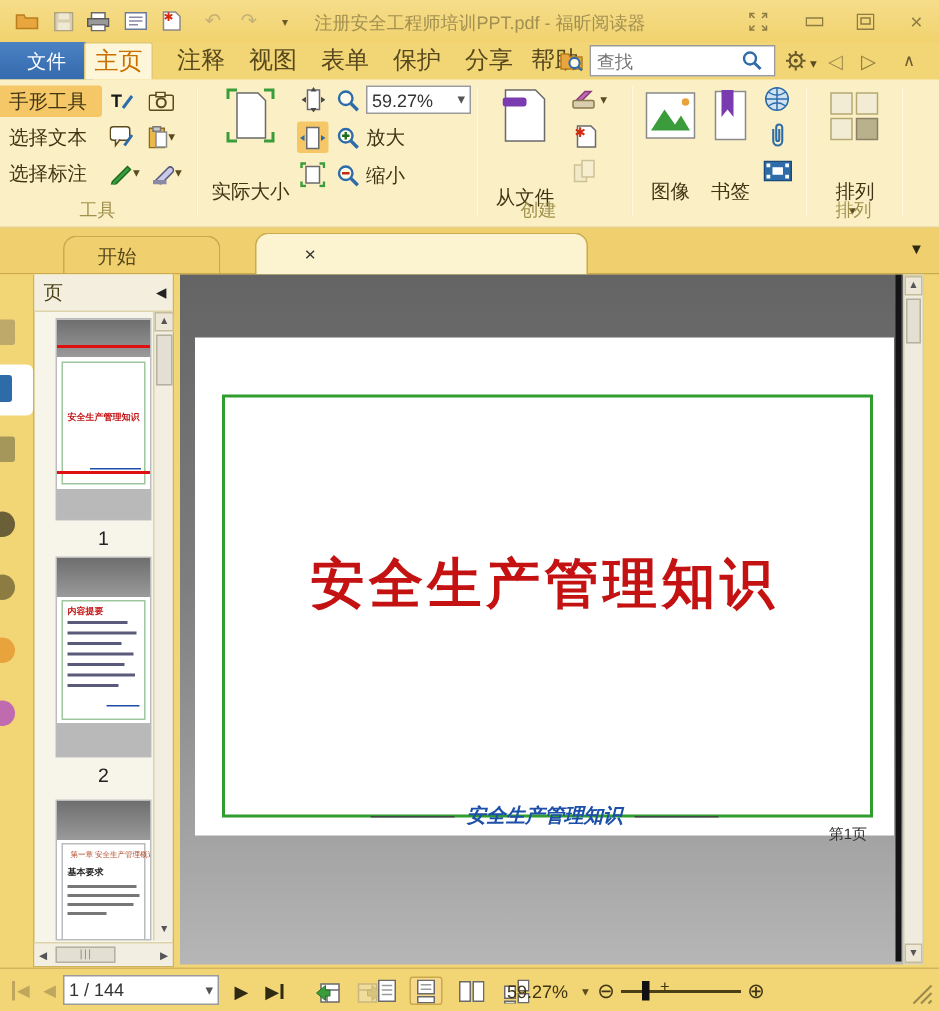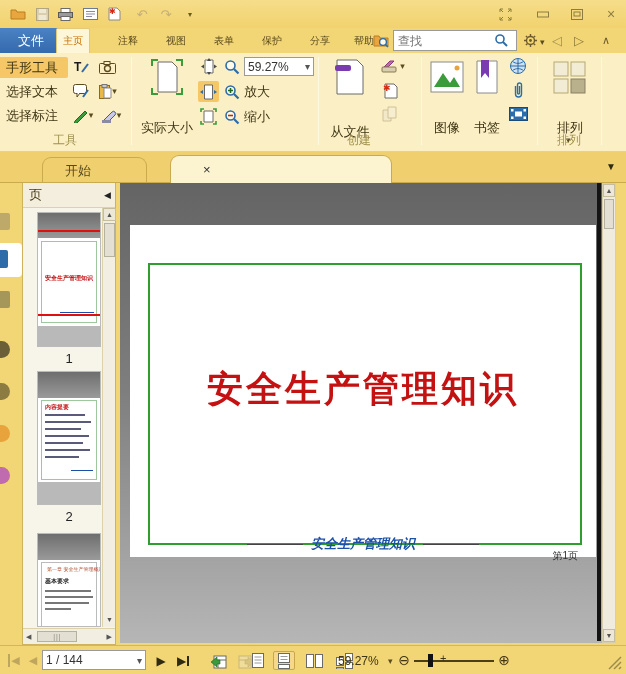--- a/index.html
+++ b/index.html
@@ -16,21 +16,21 @@
 
   
   #titlebar { left:0; top:0; width:626px; height:28px; background:linear-gradient(180deg,#f6dd8a,#f1d26e); }
   .qbtn { width:20px; height:20px; top:4px; font-size:13px; color:#9a8a4e; }
   #win-title { top:7px; left:170px; width:300px; text-align:center; font-size:12px; color:#a29052; white-space:nowrap; }
   .winctl { width:22px; height:18px; top:5px; color:#8d7c42; font-size:12px; }
 
   
   #tabrow { left:0; top:28px; width:626px; height:25px; background:#f2d575; }
   #file-tab { left:0; top:0; width:62px; height:25px; background:linear-gradient(180deg,#4a82c4,#356aad); color:#fff; font-size:13px; }
-  .mtab { top:0; height:25px; font-size:10px; color:#57491d; padding:0 6px; display:flex; align-items:center; }
+  .mtab { top:0; height:25px; font-size:16px; color:#57491d; padding:0 6px; display:flex; align-items:center; }
   #tab-home { background:#fdf6d8; color:#c96f00; border:1px solid #e3c878; border-bottom:none; border-radius:2px 2px 0 0; }
   #searchbox { left:393px; top:2px; width:124px; height:21px; background:#fff; border:1px solid #9a9a9a; display:flex; align-items:center; }
   #searchbox input { border:none; outline:none; width:100px; height:17px; font-size:12px; padding-left:4px; color:#555; font-family:"Liberation Sans",sans-serif; background:transparent; }
   .navarrow { font-size:13px; color:#a08e4e; }
 
   
   #ribbon { left:0; top:53px; width:626px; height:99px; background:#fbf0c5; border-bottom:1px solid #e6d28f; }
   .gsep { width:1px; top:4px; height:88px; background:#e3d193; border-right:1px solid #fff8e0; }
   .glabel { bottom:2px; font-size:12px; color:#a0914d; text-align:center; }
   .rbtn-text { height:21px; font-size:13px; color:#3f3514; display:flex; align-items:center; padding-left:14px; white-space:nowrap; }
@@ -127,20 +127,21 @@
   <div class="a qbtn ic" style="left:104px">
     <svg width="13" height="14" viewBox="0 0 13 14">
         <path d="M1 1 h8 l3 3 v9 h-11 z" fill="#fff" stroke="#8a8a8a"></path>
         <text x="1" y="7" font-size="8" fill="#d42a10">✱</text>
       </svg>
   </div>
   <div class="a qbtn ic" style="left:132px; color:#c4b077;">↶</div>
   <div class="a qbtn ic" style="left:156px; color:#c4b077;">↷</div>
   <div class="a qbtn ic" style="left:180px; font-size:8px; color:#6a5a28;">▾</div>
 
+  <div id="win-title" class="a">注册安全工程师培训PPT.pdf - 福昕阅读器</div>
 
   <div class="a winctl ic" style="left:494px">
     <svg width="13" height="13" viewBox="0 0 13 13" stroke="#8d7c42" fill="none">
         <path d="M1 4 V1 h3 M9 1 h3 v3 M12 9 v3 h-3 M4 12 H1 V9"></path>
         <path d="M1 1 l3 3 M12 1 l-3 3 M12 12 l-3-3 M1 12 l3-3" stroke-width="1"></path>
       </svg>
   </div>
   <div class="a winctl ic" style="left:532px">
     <svg width="12" height="10" viewBox="0 0 12 10">
         <rect x="0.5" y="3" width="11" height="5" fill="none" stroke="#8d7c42"></rect>

